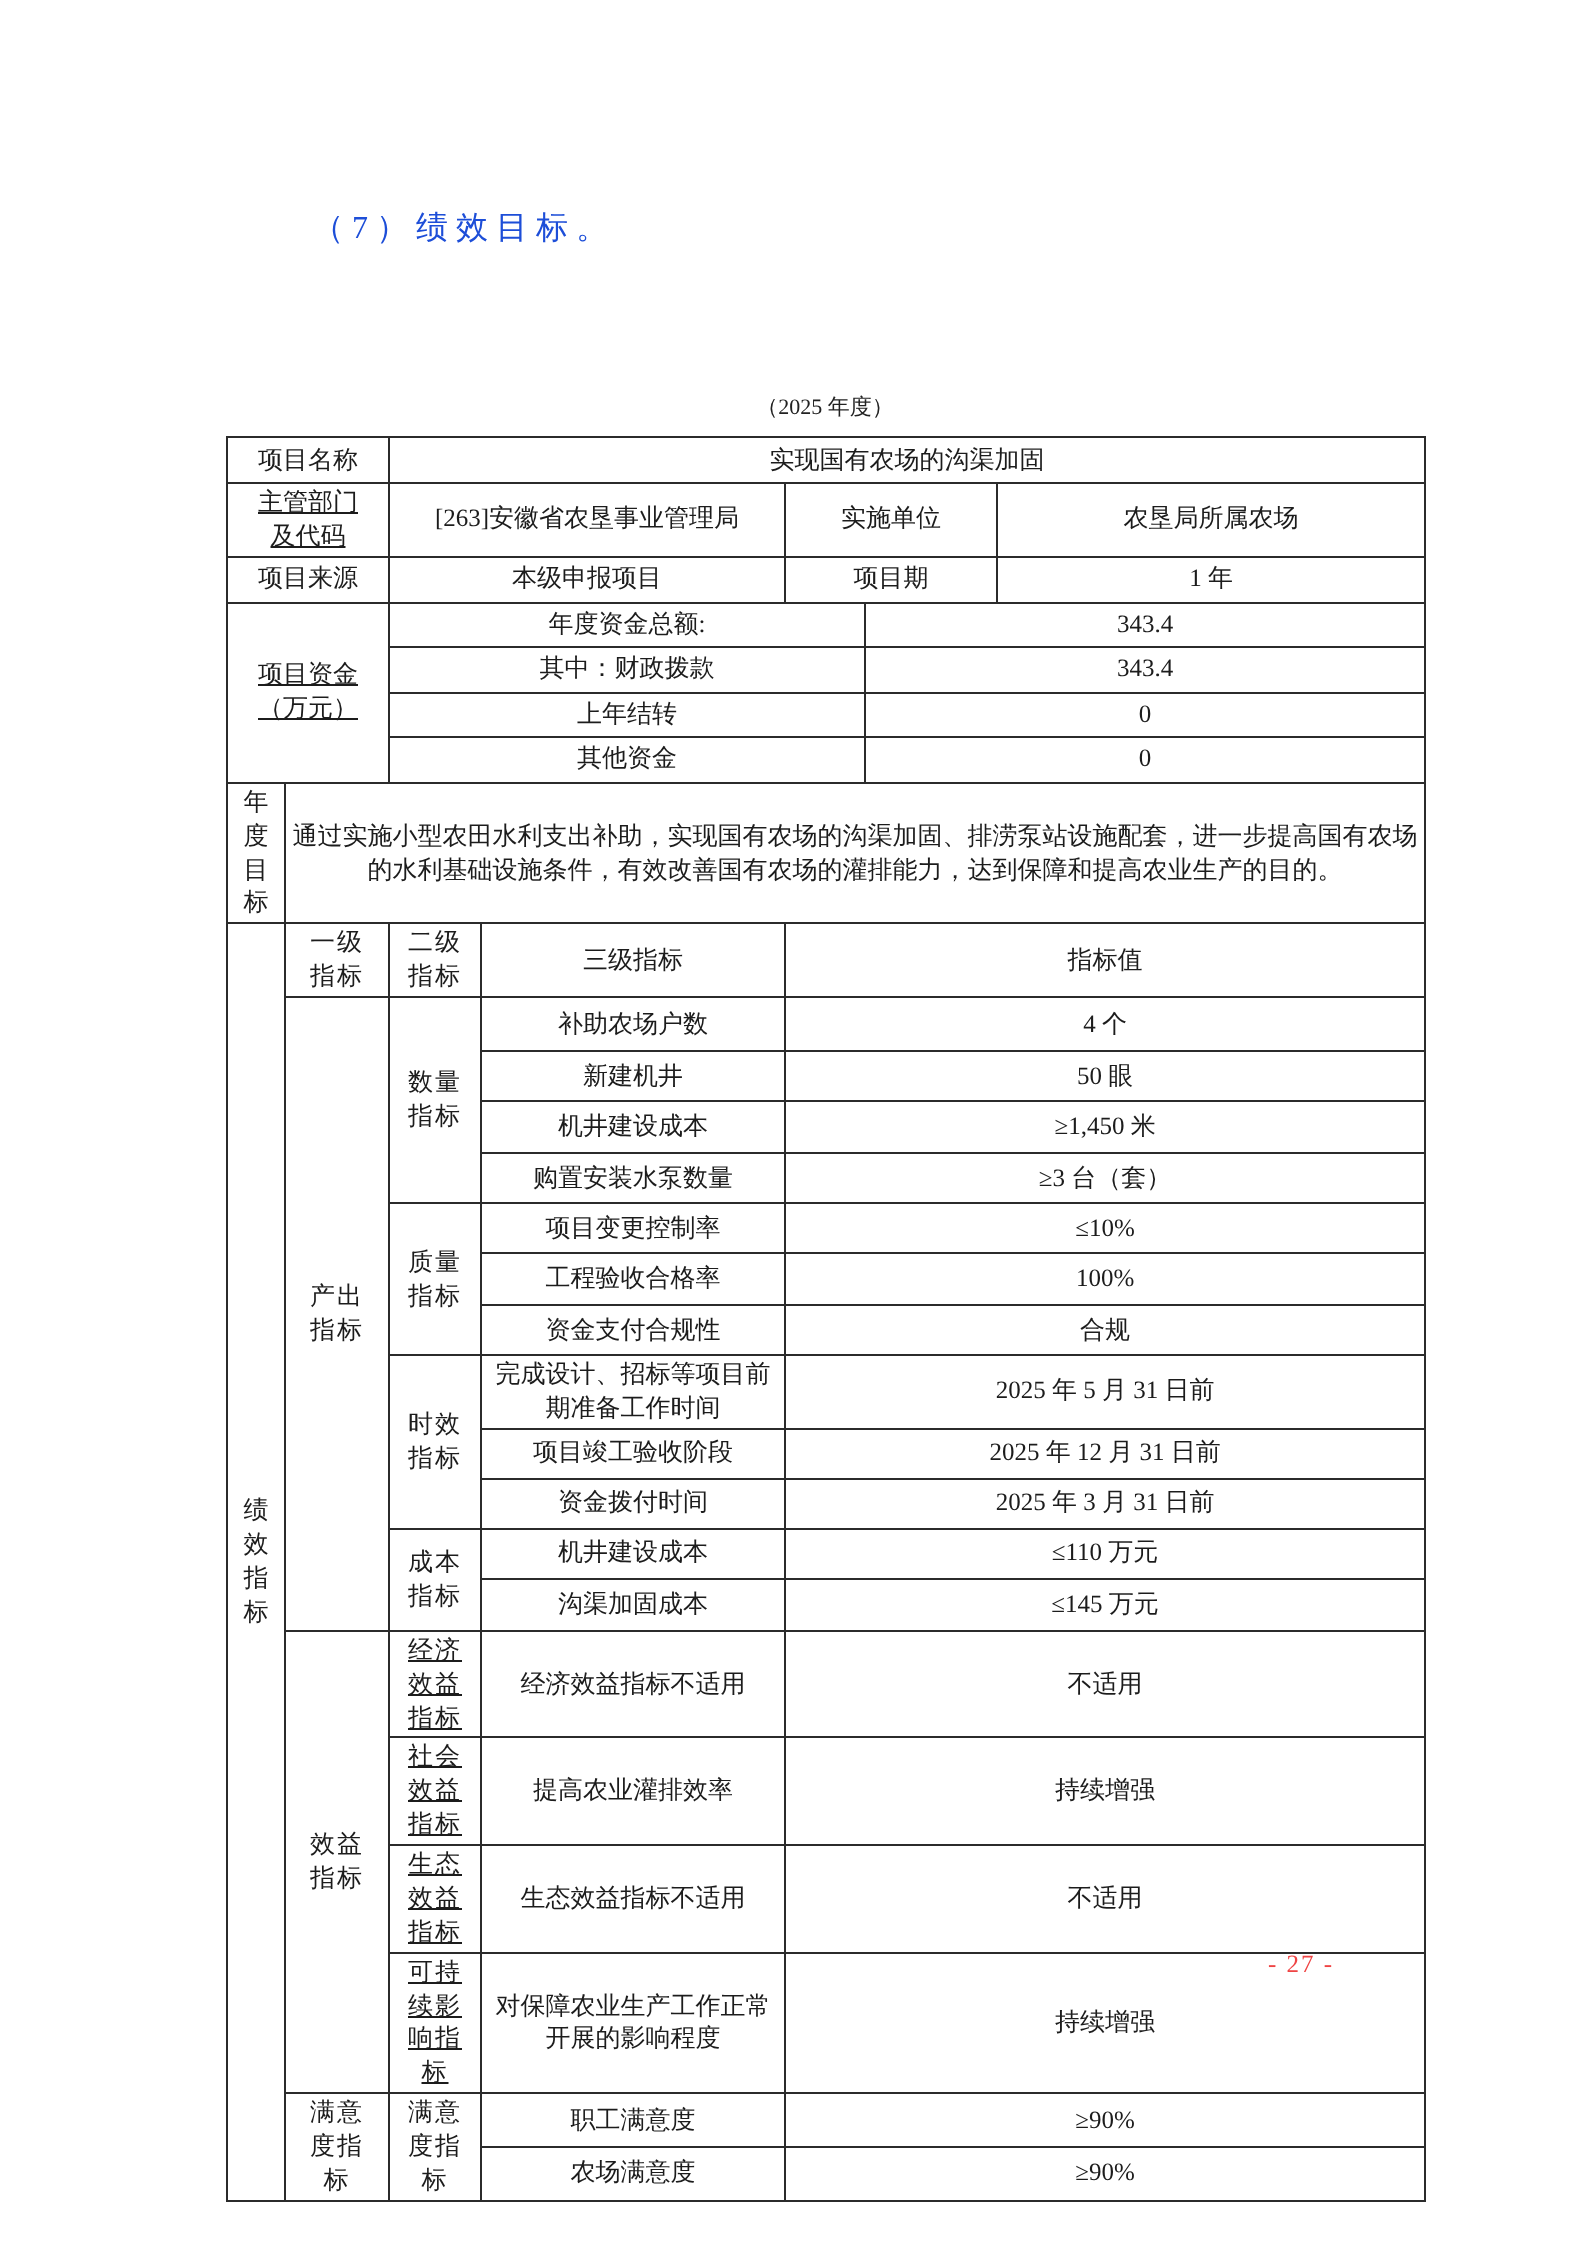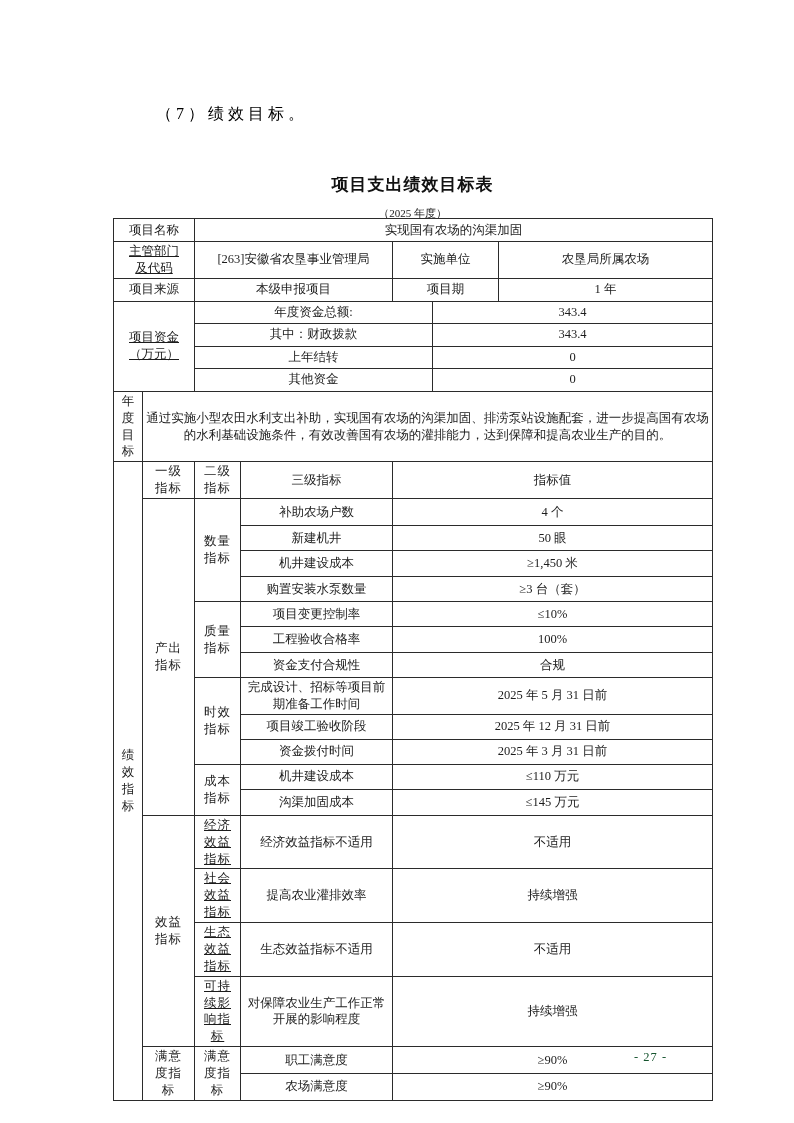--- a/index.html
+++ b/index.html
@@ -8,28 +8,28 @@
     position:relative;
     width:794px; height:1123px;
     margin:0 auto;
     background:#ffffff;
     font-family:"Liberation Serif","DejaVu Serif",serif;
     color:#1c1c1c;
     overflow:hidden;
   }
   .heading {
     position:absolute; left:156px; top:104px;
-    font-size:16px; letter-spacing:4px; color:#000000;
+    font-size:16px; letter-spacing:4px; color:#1d4ed8;
   }
   .title-wrap {
     position:absolute; left:113px; top:173px; width:599px;
     text-align:center;
   }
   .table-title { font-size:17px; font-weight:bold; letter-spacing:1px; color:#111; }
-  .table-subtitle { font-size:11px; margin-top:10px; color:#222; }
+  .table-subtitle { font-size:11px; margin-top:23px; color:#222; }
   table.main {
     position:absolute; left:113px; top:218px;
     width:599px;
     border-collapse:collapse;
     table-layout:fixed;
   }
   table.main td {
     border:1px solid #2b2b2b;
     font-size:12.5px;
     text-align:center;
@@ -43,33 +43,32 @@
   td.side-big { white-space:pre-line; line-height:1.95; padding:0; }
   td.ind { text-align:left; padding:2px 5px 2px 8px; }
   td.goal {
     text-align:justify; text-justify:inter-ideograph;
     padding:5px 9px; line-height:1.62; font-size:12.8px;
   }
   td.left-val { text-align:left; padding-left:12px; }
   td.lv2 { white-space:pre-line; line-height:1.3; letter-spacing:1px; }
   td.lv2-small { white-space:pre-line; font-size:10.5px; line-height:1.08; letter-spacing:1px; padding:0;text-decoration:underline; }
   .page-number {
-    position:absolute; left:634px; top:1050px;
-    font-size:12.5px; letter-spacing:1px; color:#14532d;
+    position:absolute; left:634px; top:975px;
+    font-size:12.5px; letter-spacing:1px; color:#ef4444;
   }
 </style>
 </head>
 <body>
 
 <div class="page">
 
   <div class="heading">（7）绩效目标。</div>
 
   <div class="title-wrap">
-    <div class="table-title">项目支出绩效目标表</div>
     <div class="table-subtitle">（2025 年度）</div>
   </div>
 
   <table class="main">
     <colgroup>
       <col style="width:29px">
         <col style="width:52px">
         <col style="width:46px">
       <col style="width:152px">
         <col style="width:40px">

